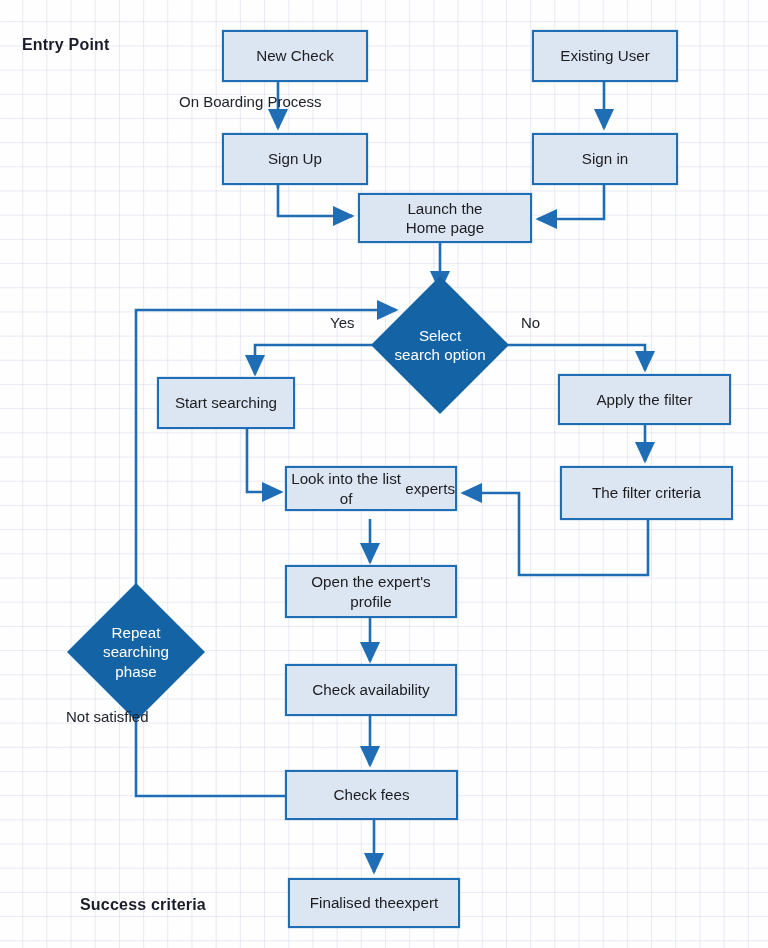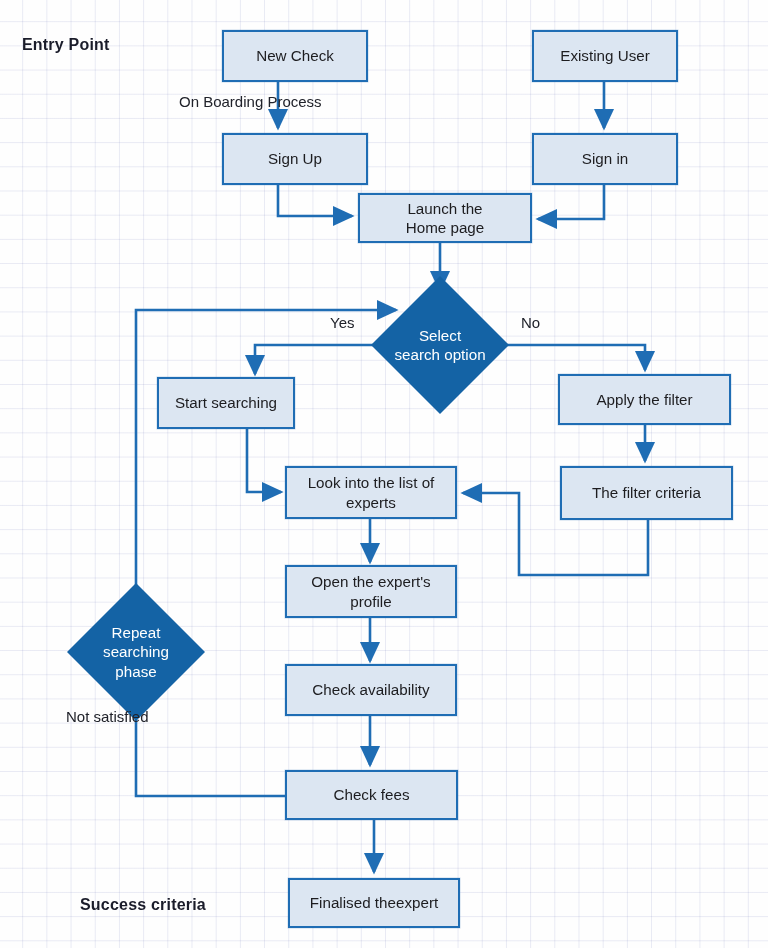--- a/index.html
+++ b/index.html
@@ -159,21 +159,21 @@
   </div>
 
   <div class="node proc" style="left:558px; top:374px; width:173px; height:51px;">
     <span>Apply the filter</span>
   </div>
 
   <div class="node proc" style="left:560px; top:466px; width:173px; height:54px;">
     <span>The filter criteria</span>
   </div>
 
-  <div class="node proc" style="left:285px; top:466px; width:172px; height:53px; flex-direction:column;">
+  <div class="node proc" style="left:285px; top:466px; width:172px; height:45px; ">
     <span>Look into the list of</span>
     <span>experts</span>
   </div>
 
   <div class="node proc" style="left:285px; top:565px; width:172px; height:53px; flex-direction:column;">
     <span>Open the expert's</span>
     <span>profile</span>
   </div>
 
   <div class="node proc" style="left:285px; top:664px; width:172px; height:52px;">

